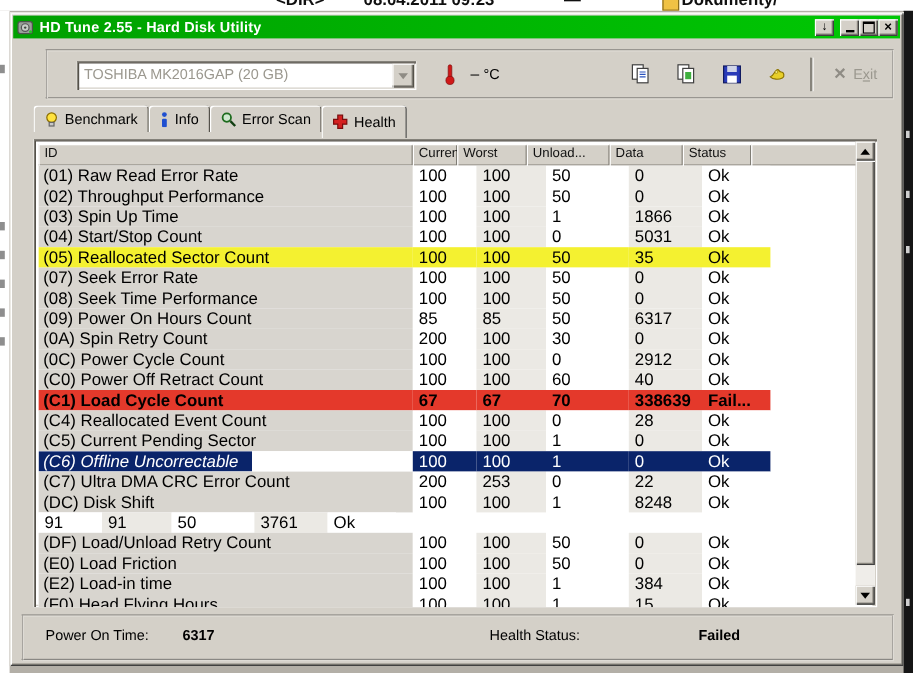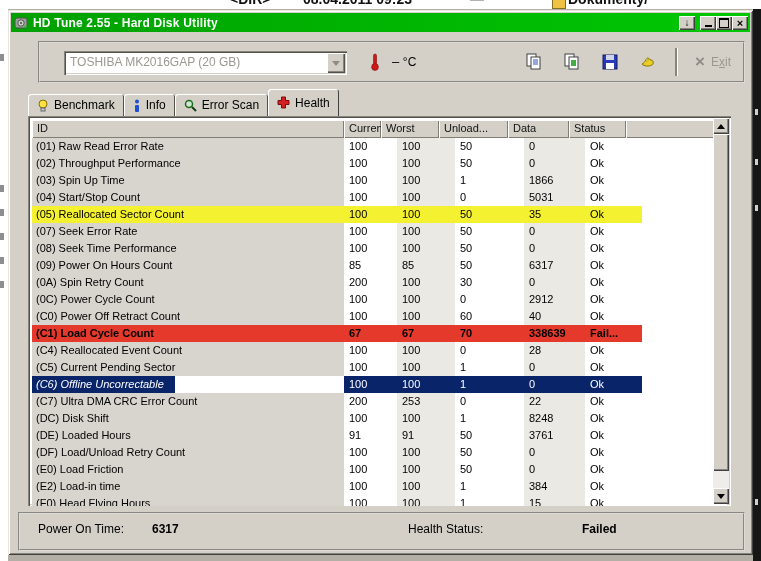--- a/index.html
+++ b/index.html
@@ -46,38 +46,38 @@
   .temptxt .u{font-size:12px;}
   .toolbtns{position:absolute;right:12px;top:0;height:38px;display:flex;align-items:center;gap:16px;}
   .tbtn{display:flex;align-items:center;justify-content:center;width:22px;height:22px;}
   .tsep{width:2px;height:28px;background:#87847c;box-shadow:1px 0 0 #fff;}
   .exit{display:flex;align-items:center;gap:6px;margin-left:2px;}
   .exit .xg{font-size:17px;font-weight:bold;color:#8f8c85;line-height:16px;}
   .exit .xl{font-size:12px;color:#9b988f;}
   .exit .key{text-decoration:underline;}
 
   
-  .tabs{position:absolute;left:20px;top:78px;height:28px;display:flex;align-items:flex-end;}
+  .tabs{position:absolute;left:20px;top:78px;height:28px;display:flex;}
   .tab{height:22px;display:flex;align-items:center;gap:5px;padding:0 9px;background:#d4d0c8;
     border-top-left-radius:3px;border-top-right-radius:3px;font-size:12px;color:#000;
     box-shadow:inset 1px 1px 0 #fff,inset -1px 0 0 #54514a;position:relative;}
   .tab.active{height:27px;z-index:2;box-shadow:inset 1px 1px 0 #fff,inset -1px 0 0 #404040;}
   .tab .ticon{display:flex;}
 
   
   .table{position:absolute;left:20px;top:106px;width:703px;height:390px;background:#fff;box-sizing:border-box;
     padding:4px;box-shadow:inset 1px 1px 0 #87847c,inset 2px 2px 0 #54514a,inset -1px -1px 0 #fff,inset -2px -2px 0 #d4d0c8;
     overflow:hidden;}
   .thead{display:flex;height:18px;}
   .hcell{flex:none;background:#d4d0c8;box-shadow:inset 1px 1px 0 #fff,inset -1px -1px 0 #807d75;
     font-size:11px;line-height:17px;padding-left:5px;box-sizing:border-box;white-space:nowrap;overflow:hidden;color:#111;}
   .h-id{width:312px;}.h-cur{width:37px;}.h-worst{width:58px;}.h-thresh{width:69px;}.h-data{width:61px;}.h-status{width:57px;}
   .h-fill{flex:1;}
   .tbody{position:relative;height:368px;background:#fff;overflow:hidden;}
-  .trow{display:flex;height:17px;font-size:11px;line-height:16px;color:#000;}
+  .trow{display:flex;height:17px;font-size:14px;line-height:16px;color:#000;}
   .cell{flex:none;box-sizing:border-box;padding-left:5px;white-space:nowrap;overflow:hidden;}
   .c-id{width:312px;background:#d8d5cf;padding-left:4px;}
   .c-cur{width:53px;background:#fff;}
   .c-worst{width:58px;background:#ebe9e4;}
   .c-thresh{width:69px;background:#fff;}
   .c-data{width:61px;background:#ebe9e4;}
   .c-status{width:57px;background:#fff;}
   .hl-yellow .cell{background:#f4f130;}
   .hl-red .cell{background:#e4392b;font-weight:bold;}
   .hl-selected .cell{background:#0a246a;color:#fff;}
@@ -390,21 +390,20 @@
   </div>
           <div class="trow">
     <div class="cell c-id"><span class="idtxt">(DC) Disk Shift</span></div>
     <div class="cell c-cur">100</div>
     <div class="cell c-worst">100</div>
     <div class="cell c-thresh">1</div>
     <div class="cell c-data">8248</div>
     <div class="cell c-status">Ok</div>
   </div>
           <div class="trow">
-    <div class="cell c-id"><span class="idtxt">(DE) Loaded Hours</span></div>
     <div class="cell c-cur">91</div>
     <div class="cell c-worst">91</div>
     <div class="cell c-thresh">50</div>
     <div class="cell c-data">3761</div>
     <div class="cell c-status">Ok</div>
   </div>
           <div class="trow">
     <div class="cell c-id"><span class="idtxt">(DF) Load/Unload Retry Count</span></div>
     <div class="cell c-cur">100</div>
     <div class="cell c-worst">100</div>

